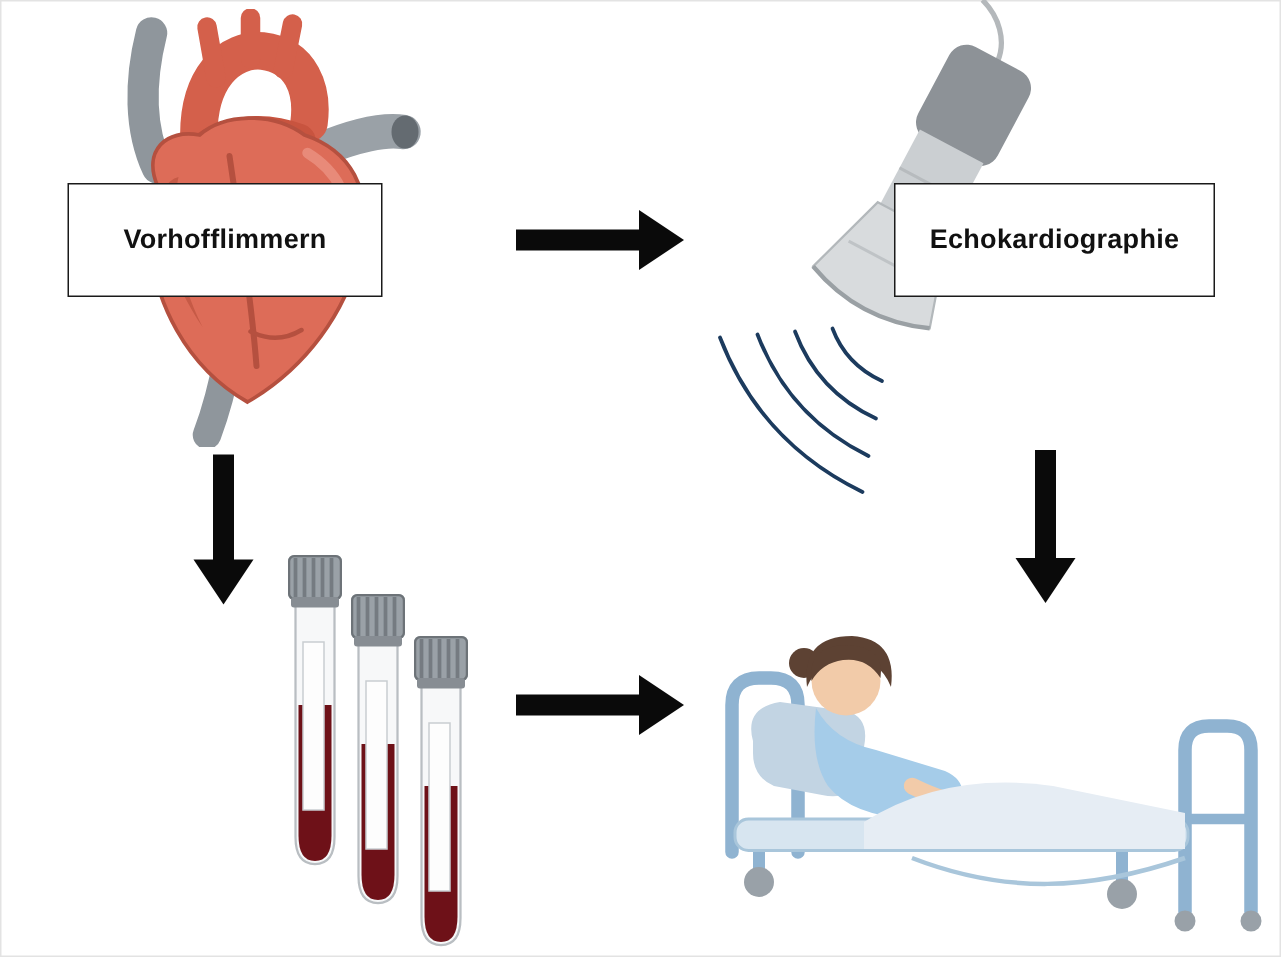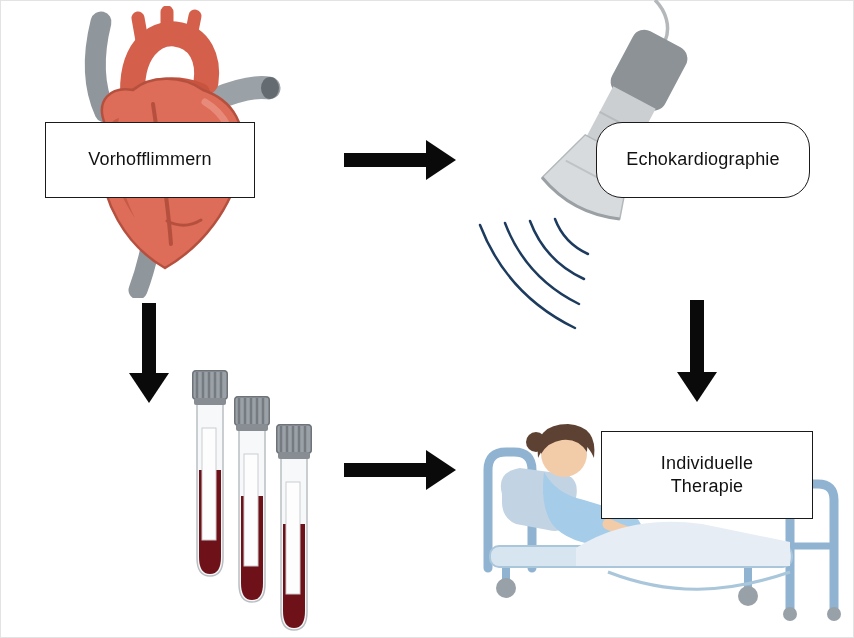--- a/index.html
+++ b/index.html
@@ -7,21 +7,21 @@
   .canvas {
     position:relative; width:854px; height:638px; background:#ffffff;
     overflow:hidden; box-shadow: inset 0 0 0 1px #e3e3e3;
   }
   .illu { position:absolute; z-index:1; }
   .illu svg { display:block; }
   .node-box {
     position:absolute; z-index:5;
     display:flex; align-items:center; justify-content:center;
     background:#ffffff; border:1.5px solid #1a1a1a;
-    font-weight:normal; font-size:18px; color:#111;
+    font-weight:bold; font-size:18px; color:#111;
     text-align:center; white-space:pre-line; line-height:1.3;
     letter-spacing:0.2px;
   }
   .tubes-layer { z-index:6; }
   .arrow { position:absolute; z-index:4; }
   .arrow .hbar { position:absolute; left:0; right:26px; top:13px; height:14px; background:#0a0a0a; }
   .arrow .hhead { position:absolute; right:0; top:0; width:0; height:0;
     border-top:20px solid transparent; border-bottom:20px solid transparent; border-left:30px solid #0a0a0a; }
   .arrow .vbar { position:absolute; top:0; bottom:26px; left:13px; width:14px; background:#0a0a0a; }
   .arrow .vhead { position:absolute; bottom:0; left:0; width:0; height:0;
@@ -141,19 +141,17 @@
       <div class="vhead"></div>
   </div>
 
   <div class="arrow" style="left:344px; top:450px; width:112px; height:40px;">
     <div class="hbar"></div>
       <div class="hhead"></div>
   </div>
 
   <div class="node-box" style="left:45px; top:122px; width:210px; height:76px;">Vorhofflimmern</div>
 
-  <div class="node-box" style="left:596px; top:122px; width:214px; height:76px;border-radius:26px;">Echokardiographie</div>
+  <div class="node-box" style="left:596px; top:122px; width:214px; height:76px;">Echokardiographie</div>
 
 
-  <div class="node-box" style="left:601px; top:431px; width:212px; height:88px;">Individuelle
-Therapie</div>
 
 </div>
 
 </body></html>

